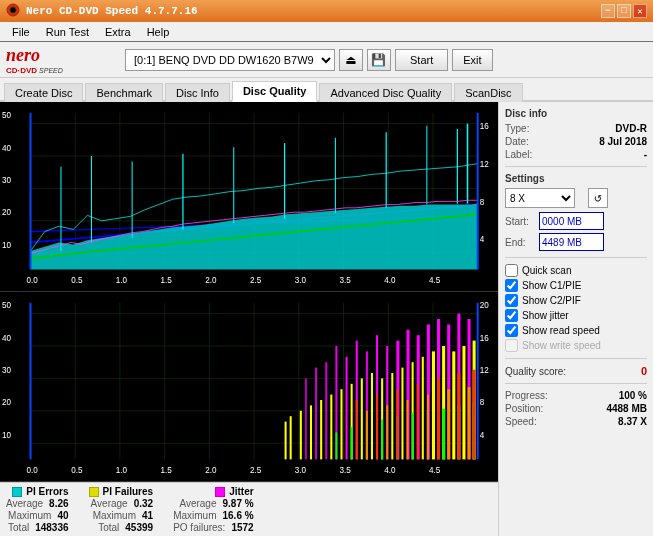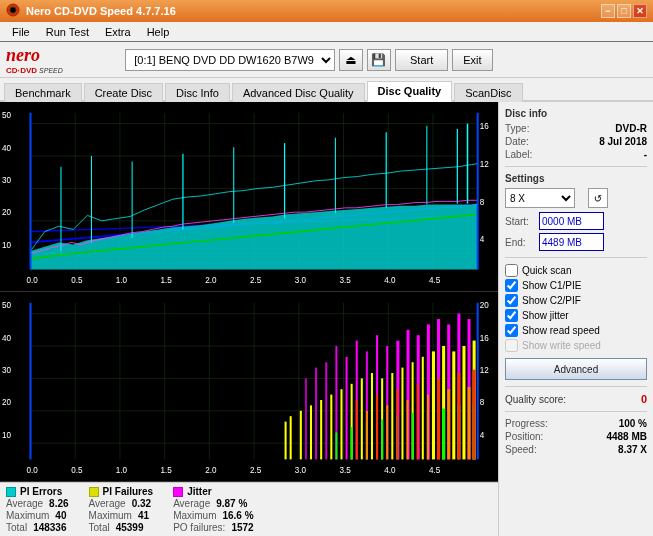--- a/index.html
+++ b/index.html
@@ -8,20 +8,21 @@
     
     .titlebar {
       background: linear-gradient(to bottom, #f0a050, #e07020);
       height: 22px;
       display: flex;
       align-items: center;
       padding: 0 6px;
       color: white;
       font-size: 11px;
       font-weight: bold;
+      font-family: Liberation Mono, monospace;
     }
     .titlebar-title { flex: 1; }
     .titlebar-buttons { display: flex; gap: 2px; }
     .titlebar-btn {
       width: 14px; height: 14px; border: 1px solid rgba(255,255,255,0.5);
       background: rgba(255,255,255,0.2); color: white; font-size: 9px;
       display: flex; align-items: center; justify-content: center; cursor: pointer;
     }
 
     
@@ -46,21 +47,20 @@
       border-bottom: 1px solid #ccc;
       gap: 4px;
     }
     .drive-select {
       height: 22px;
       font-size: 11px;
       padding: 0 4px;
       border: 1px solid #999;
       background: white;
       width: 210px;
-      text-align: right;
     }
     .toolbar-icon-btn {
       width: 24px; height: 22px; border: 1px solid #999;
       background: linear-gradient(to bottom, #fff, #e0e0e0);
       display: flex; align-items: center; justify-content: center;
       cursor: pointer; font-size: 12px;
     }
     .start-btn {
       height: 22px; padding: 0 14px; font-size: 11px;
       border: 1px solid #999;
@@ -222,21 +222,21 @@
 
     
     .stats-bar {
       background: #f0f0f0;
       border-top: 1px solid #ccc;
       display: flex;
       padding: 3px 6px;
       font-size: 10px;
       gap: 20px;
     }
-    .stat-group { display: flex; flex-direction: column; gap: 1px; }
+    .stat-group { display: flex; flex-direction: column; gap: 1px; align-items: flex-end; }
     .stat-header { font-weight: bold; display: flex; align-items: center; gap: 4px; }
     .stat-color-box { width: 10px; height: 10px; display: inline-block; }
     .stat-row { display: flex; gap: 6px; }
     .stat-key { color: #555; }
     .stat-val { font-weight: bold; color: #000; }
 
     
     .nero-logo {
       display: flex; align-items: center; gap: 2px;
     }
@@ -289,25 +289,25 @@
   </select>
 
   <div class="toolbar-icon-btn" title="Eject">⏏</div>
   <div class="toolbar-icon-btn" title="Save">💾</div>
 
   <button class="start-btn">Start</button>
   <button class="exit-btn">Exit</button>
 </div>
 
 <div class="tabs">
+  <div class="tab">Create Disc</div>
   <div class="tab">Benchmark</div>
-  <div class="tab">Create Disc</div>
   <div class="tab">Disc Info</div>
+  <div class="tab active">Disc Quality</div>
   <div class="tab">Advanced Disc Quality</div>
-  <div class="tab active">Disc Quality</div>
   <div class="tab">ScanDisc</div>
 </div>
 
 <div class="main-content">
 
   <div class="charts-area">
 
     <div class="chart-top" style="flex:1; position:relative; background:#000; overflow:hidden;">
       <svg class="chart-svg" viewBox="0 0 490 175" preserveAspectRatio="none" xmlns="http://www.w3.org/2000/svg">
 
@@ -617,21 +617,20 @@
     </div>
     <div class="checkbox-row">
       <input type="checkbox" id="cb-read" checked="" style="">
       <label for="cb-read">Show read speed</label>
     </div>
     <div class="checkbox-row">
       <input type="checkbox" id="cb-write" disabled="" style="">
       <label for="cb-write" style="color:#aaa;">Show write speed</label>
     </div>
 
-    <button class="advanced-btn">Advanced</button>
 
     <div class="divider"></div>
 
     <div class="quality-row">
       <span class="quality-label">Quality score:</span>
       <span class="quality-value">0</span>
     </div>
 
     <div class="divider"></div>
 

